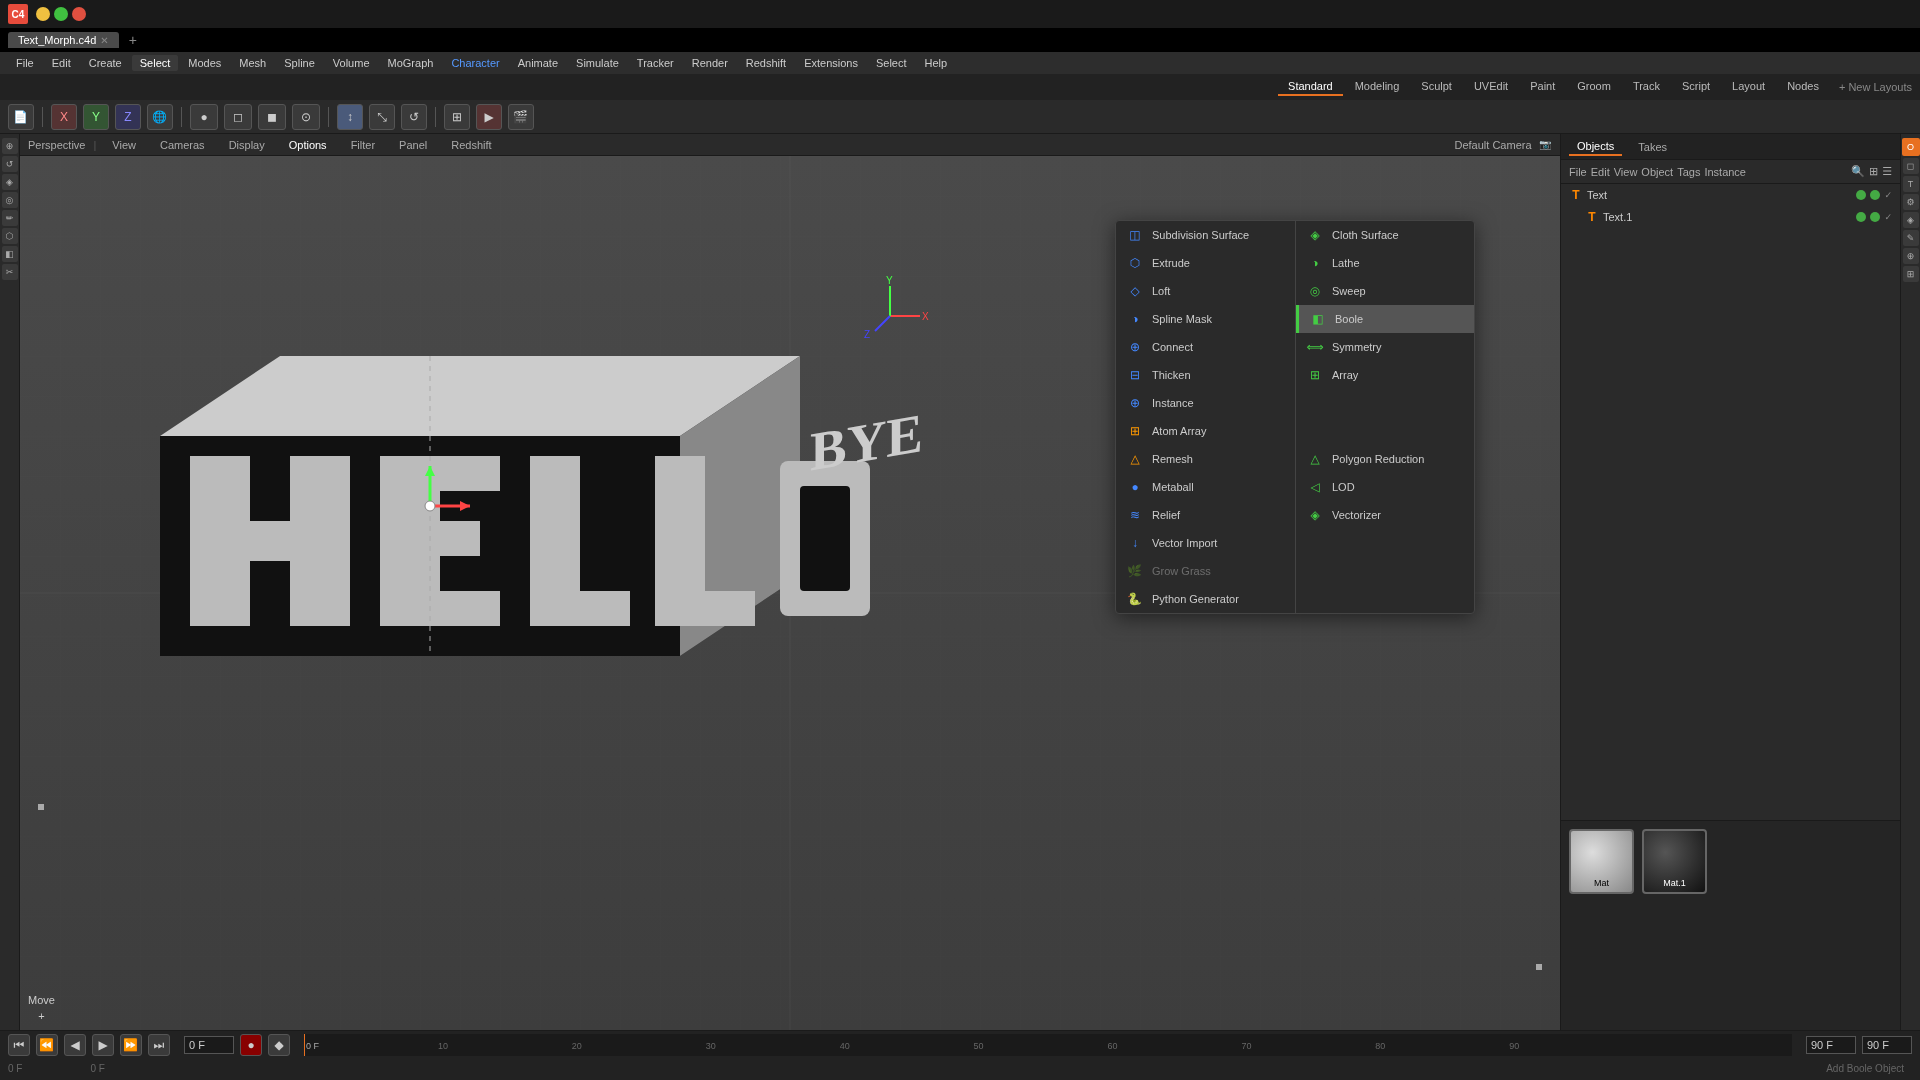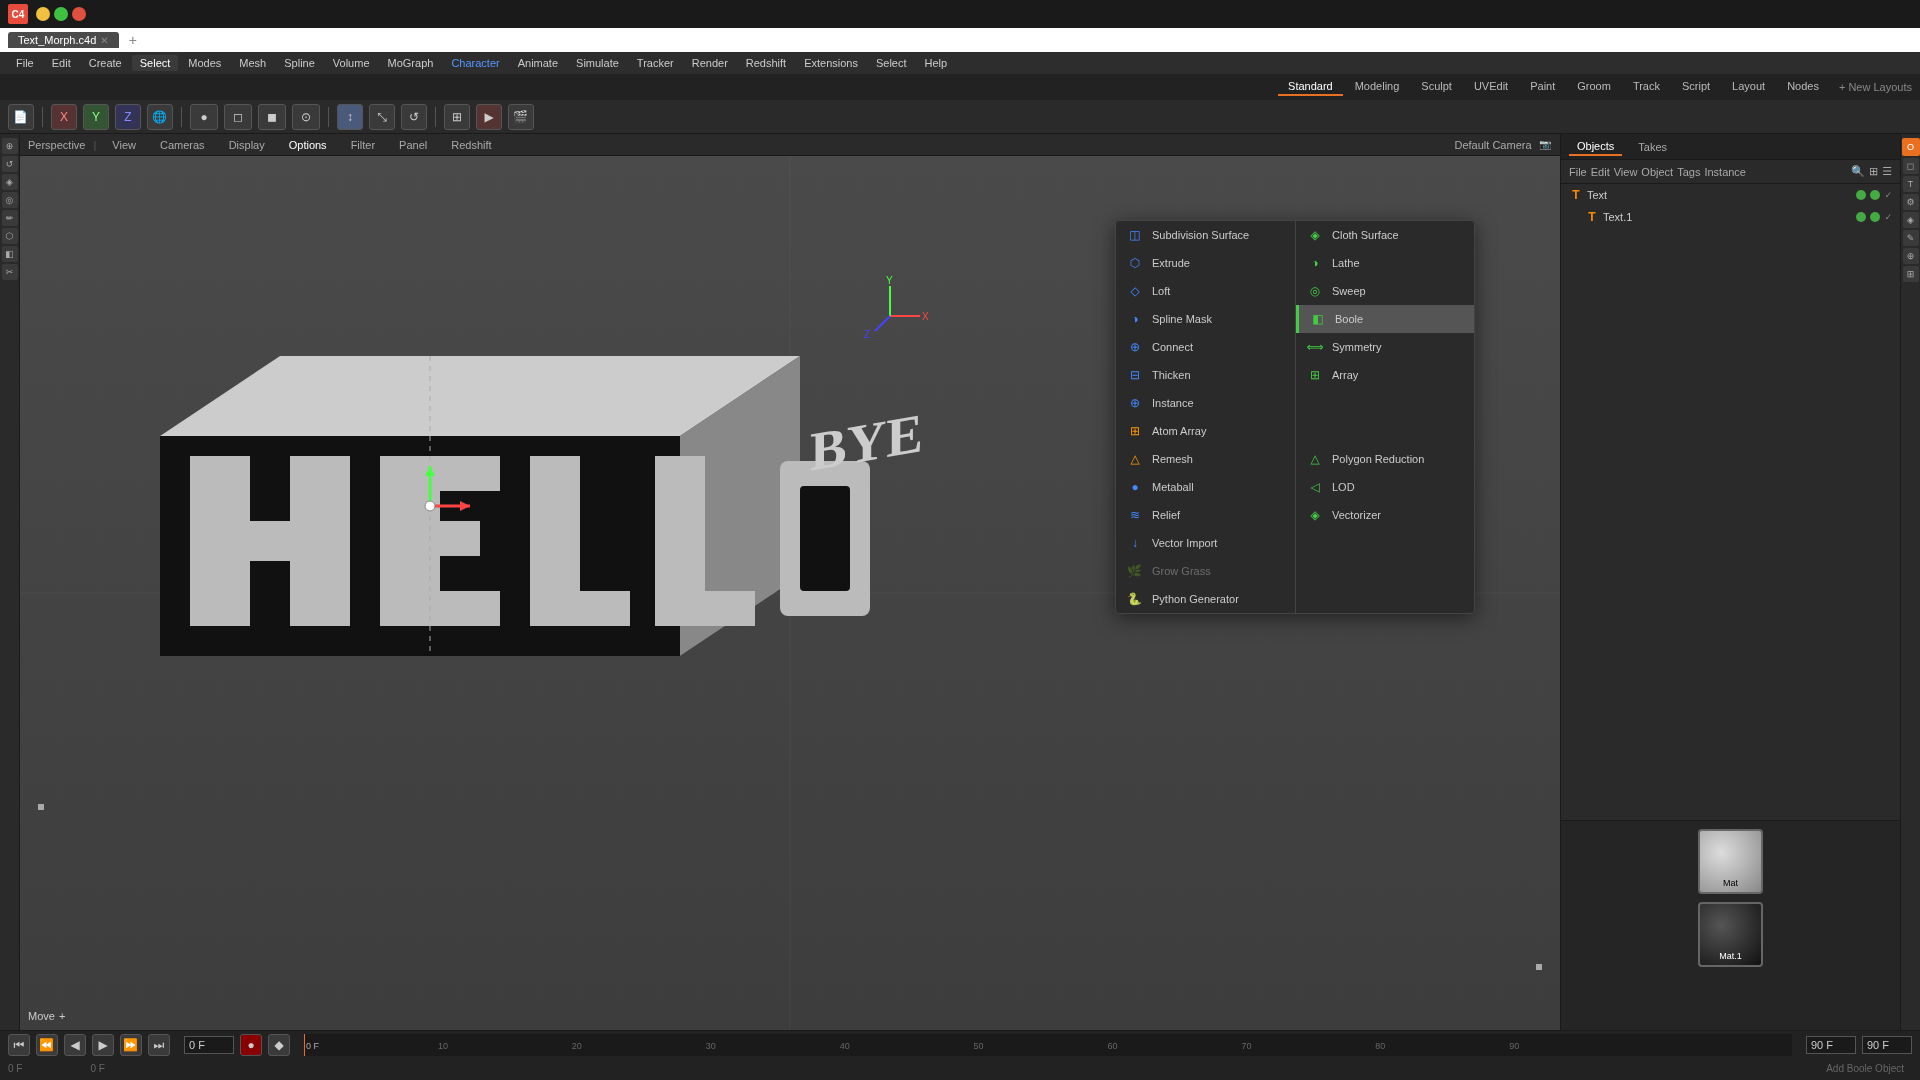--- a/index.html
+++ b/index.html
@@ -44,21 +44,21 @@
       border-radius: 50%;
       cursor: pointer;
     }
     #titlebar .win-btn.minimize { background: #f0c040; }
     #titlebar .win-btn.maximize { background: #40c040; }
     #titlebar .win-btn.close { background: #e05040; }
 
     
     #tabbar {
       height: 24px;
-      background: #ffffff;
+      background: #000000;
       display: flex;
       align-items: center;
       padding: 0 8px;
       gap: 4px;
     }
     .tab-item {
       background: #3a3a3a;
       padding: 2px 10px;
       border-radius: 3px 3px 0 0;
       font-size: 11px;
@@ -253,24 +253,23 @@
       cursor: pointer;
     }
     .obj-icon { width: 14px; height: 14px; display: flex; align-items: center; justify-content: center; font-size: 10px; }
 
     
     #material-area {
       height: 210px;
       background: #252525;
       border-top: 1px solid #1a1a1a;
       display: flex;
-      align-items: center;
+      align-items: flex-start;
       padding: 8px;
       gap: 8px;
-      flex-direction: column;
     }
     .mat-preview {
       width: 65px; height: 65px;
       border-radius: 4px;
       border: 2px solid #555;
       cursor: pointer;
       display: flex;
       align-items: flex-end;
       justify-content: center;
       padding-bottom: 4px;
@@ -370,20 +369,21 @@
 
     .move-indicator {
       position: absolute;
       left: 8px;
       bottom: 8px;
       font-size: 11px;
       color: #ccc;
       display: flex;
       align-items: center;
       gap: 4px;
+      flex-direction: column;
     }
   </style>
 </head>
 <body>
 
 <div id="titlebar">
   <div class="app-icon">C4</div>
   <div class="win-controls">
     <div class="win-btn minimize"></div>
     <div class="win-btn maximize"></div>

